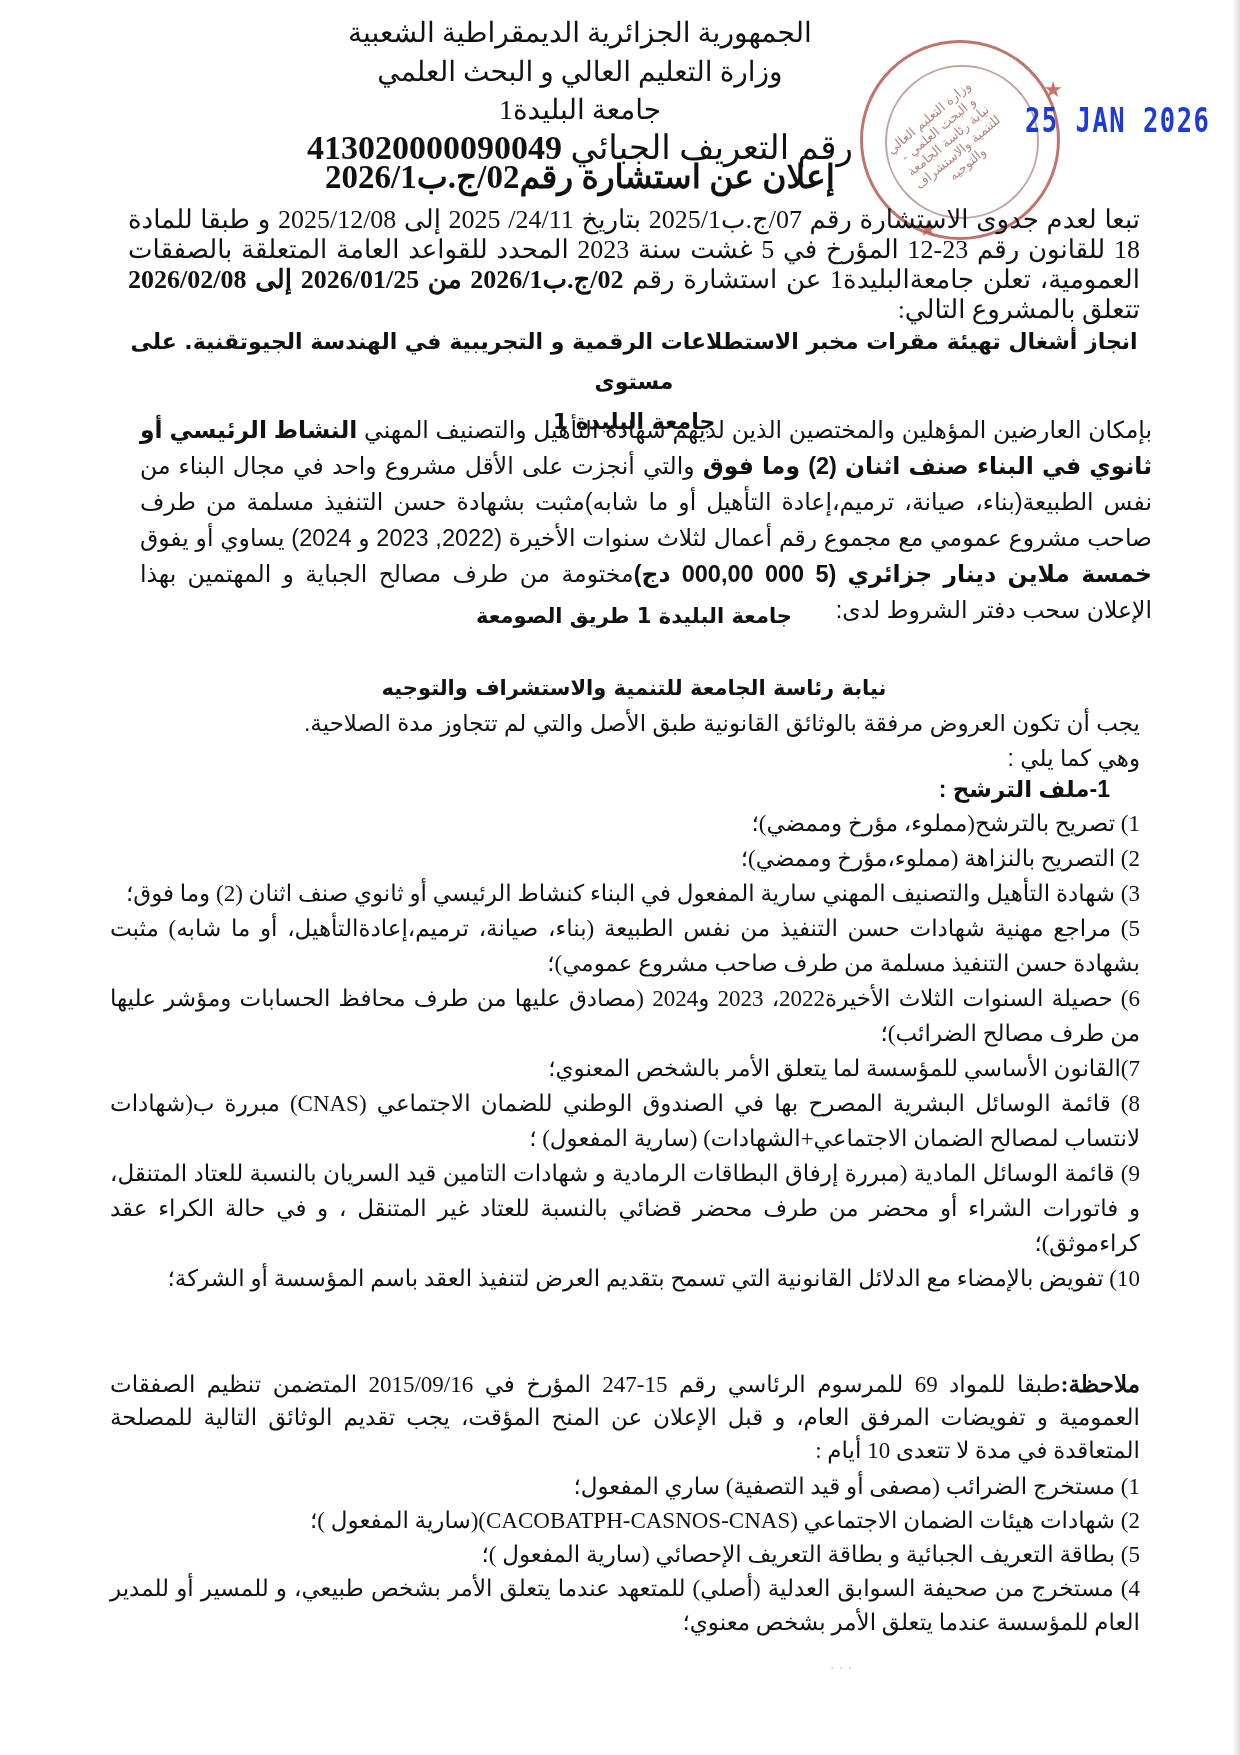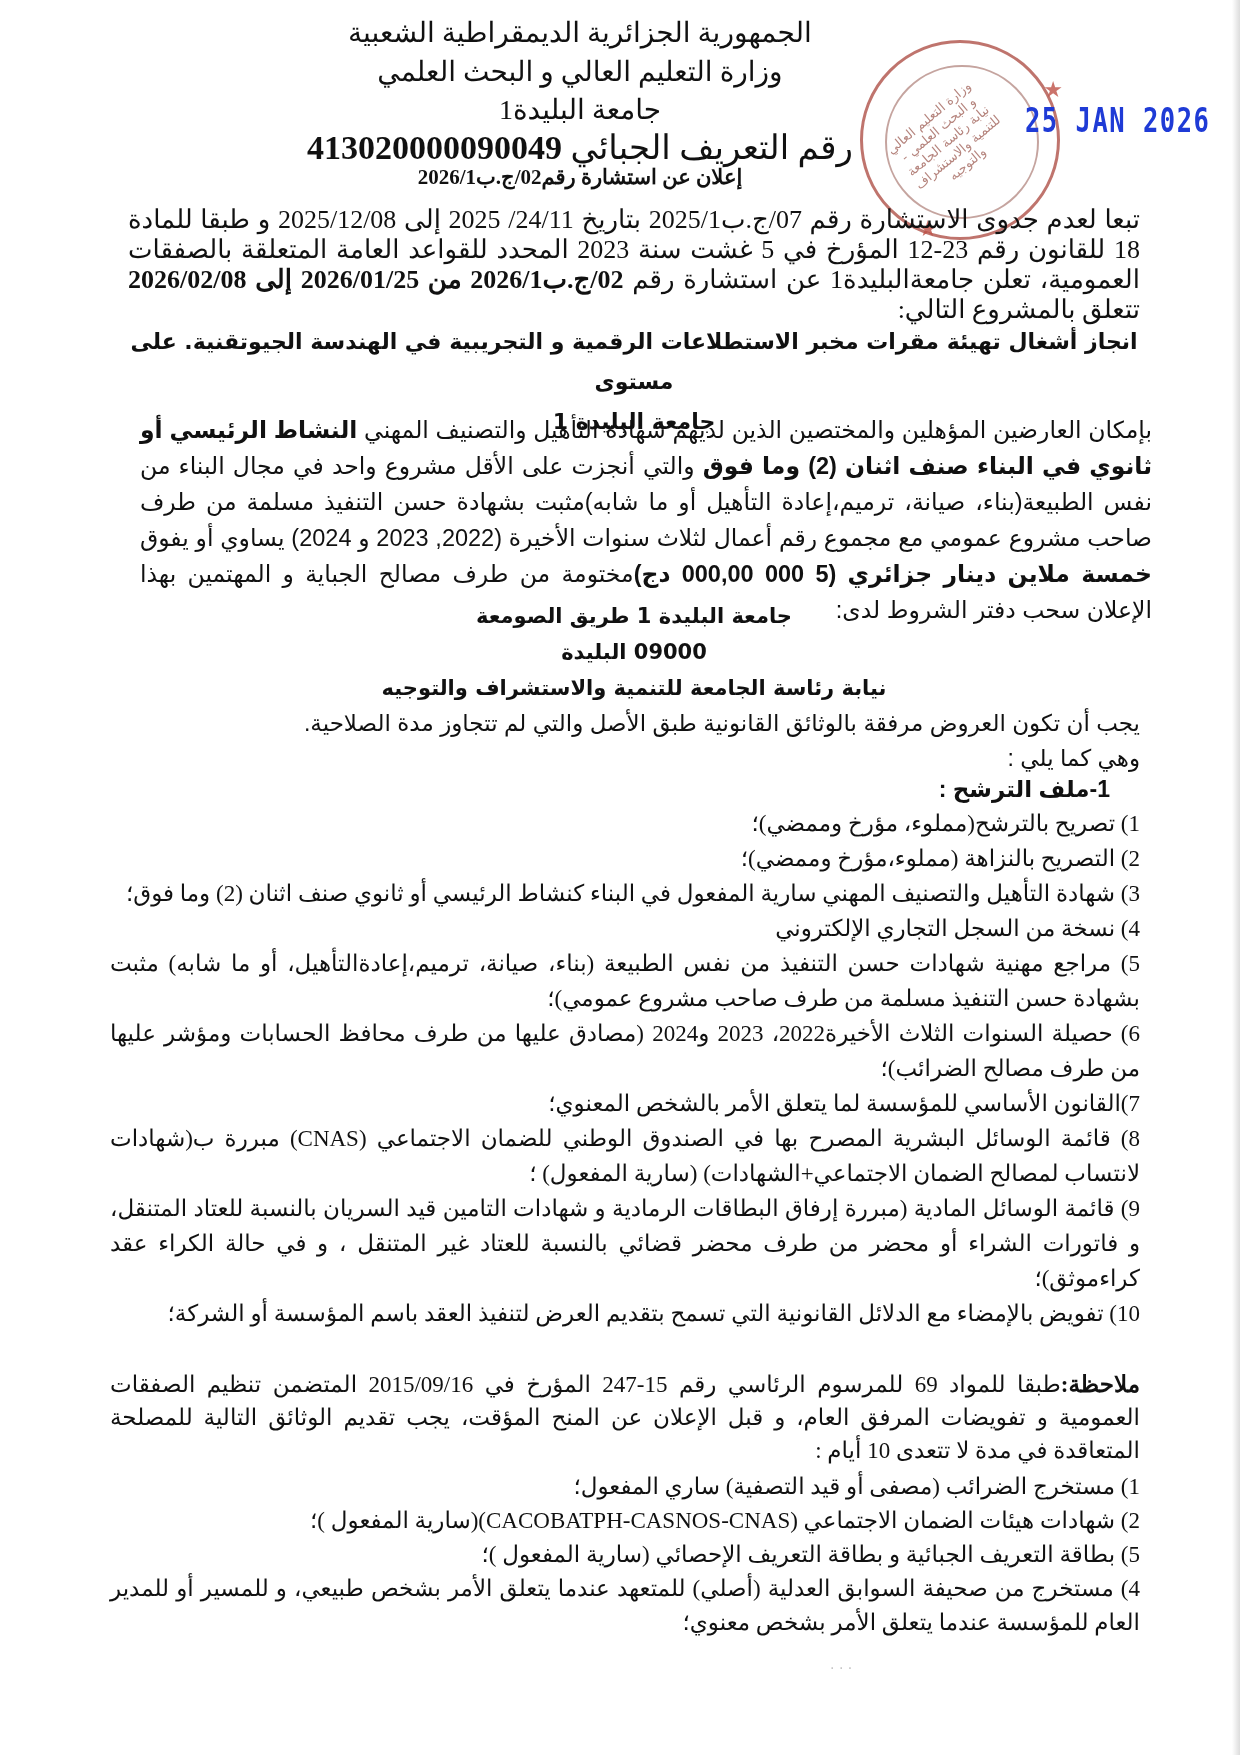--- a/index.html
+++ b/index.html
@@ -7,21 +7,21 @@
          font-family:"DejaVu Sans","Liberation Sans",sans-serif; color:#111; }
   .page { position:absolute; left:0; top:0; width:1240px; height:1517px; background:#fff; }
   .right-shadow { position:absolute; right:0; top:0; width:8px; height:1755px; background:linear-gradient(to left,#dcdcdc,#fff); }
 
   .hdr { position:absolute; left:300px; width:560px; text-align:center; font-family:"Liberation Serif","DejaVu Serif",serif; font-size:28px; line-height:34px; }
   .hdr1 { top:16px; }
   .hdr2 { top:55px; }
   .hdr3 { top:93px; }
   .hdr4 { top:131px; font-size:34px; }
   .hdr4 b { font-weight:bold; }
-  .hdr5 { top:160px; font-size:21px; font-weight:bold; }
+  .hdr5 { top:160px; font-size:33px; font-weight:bold; }
 
   .stamp { position:absolute; left:860px; top:40px; width:200px; height:200px; border-radius:50%;
            border:3px solid rgba(170,70,60,0.75); box-sizing:border-box; }
   .stamp-inner { position:absolute; left:22px; top:22px; width:150px; height:150px; border-radius:50%;
                  border:2px solid rgba(150,90,80,0.55); }
   .stamp-text { position:absolute; left:30px; top:60px; width:110px; text-align:center; color:rgba(150,80,70,0.7);
                 font-size:13px; transform:rotate(-40deg); font-family:"DejaVu Sans",sans-serif; }
   .stamp-star { position:absolute; color:rgba(190,80,70,0.8); font-size:22px; }
   .date-stamp { position:absolute; left:1025px; top:100px; color:#1f3bd6; font-family:"DejaVu Sans Mono","Liberation Mono",monospace;
                 font-size:34px; font-weight:bold; letter-spacing:2px; direction:ltr; transform:scaleX(0.75); transform-origin:left center; white-space:nowrap; }
@@ -84,32 +84,30 @@
   <div class="title-block">
     <div>انجاز أشغال تهيئة مقرات مخبر الاستطلاعات الرقمية و التجريبية في الهندسة الجيوتقنية. على مستوى</div>
     <div>جامعة البليدة 1</div>
   </div>
 
   <div class="para eligibility">
     <span>بإمكان العارضين المؤهلين والمختصين الذين لديهم شهادة التأهيل والتصنيف المهني </span><b>النشاط الرئيسي أو ثانوي في البناء صنف اثنان (2) وما  فوق</b><span> والتي أنجزت على الأقل مشروع واحد في مجال البناء من نفس الطبيعة(بناء، صيانة، ترميم،إعادة التأهيل أو ما شابه)مثبت بشهادة حسن التنفيذ مسلمة من طرف صاحب مشروع عمومي مع مجموع رقم أعمال لثلاث سنوات الأخيرة (2022, 2023 و 2024) يساوي أو يفوق </span><b>خمسة ملاين دينار جزائري (5 000 000,00 دج)</b><span>مختومة من طرف مصالح الجباية و المهتمين بهذا الإعلان سحب دفتر الشروط لدى:</span>
   </div>
 
   <div class="addr addr1">جامعة البليدة 1 طريق الصومعة</div>
-  <div class="addr addr2">09000 البليدة</div>
   <div class="addr addr3">نيابة رئاسة الجامعة للتنمية والاستشراف والتوجيه</div>
 
   <div class="line note-must">يجب أن تكون العروض مرفقة بالوثائق القانونية طبق الأصل والتي لم تتجاوز مدة الصلاحية.</div>
   <div class="line note-as">وهي كما يلي :</div>
   <div class="line sec-title">1-ملف الترشح :</div>
 
   <div class="items">
     <div class="item">1)  تصريح بالترشح(مملوء، مؤرخ وممضي)؛</div>
     <div class="item">2)  التصريح بالنزاهة (مملوء،مؤرخ وممضي)؛</div>
     <div class="item">3)  شهادة التأهيل والتصنيف المهني سارية المفعول في البناء كنشاط الرئيسي أو ثانوي صنف اثنان (2) وما فوق؛</div>
-    <div class="item">4) نسخة من السجل التجاري الإلكتروني</div>
     <div class="item">5) مراجع مهنية شهادات حسن التنفيذ من نفس الطبيعة (بناء، صيانة، ترميم،إعادةالتأهيل، أو ما شابه) مثبت بشهادة حسن التنفيذ مسلمة من طرف صاحب مشروع عمومي)؛</div>
     <div class="item">6) حصيلة السنوات الثلاث الأخيرة2022، 2023 و2024 (مصادق عليها من طرف محافظ الحسابات ومؤشر عليها من طرف مصالح الضرائب)؛</div>
     <div class="item">7)القانون الأساسي للمؤسسة لما يتعلق الأمر بالشخص المعنوي؛</div>
     <div class="item">8) قائمة الوسائل البشرية المصرح بها في الصندوق الوطني للضمان الاجتماعي (CNAS) مبررة ب(شهادات لانتساب لمصالح الضمان الاجتماعي+الشهادات) (سارية المفعول) ؛</div>
     <div class="item">9) قائمة الوسائل المادية (مبررة إرفاق البطاقات الرمادية و شهادات التامين قيد السريان بالنسبة للعتاد المتنقل، و فاتورات الشراء أو محضر من طرف محضر قضائي بالنسبة للعتاد غير المتنقل ، و في حالة الكراء عقد كراءموثق)؛</div>
     <div class="item">10) تفويض بالإمضاء مع الدلائل القانونية التي تسمح بتقديم العرض لتنفيذ العقد باسم المؤسسة أو الشركة؛</div>
   </div>
 
   <div class="remark">
     <b>ملاحظة:</b><span>طبقا للمواد 69 للمرسوم الرئاسي رقم 15-247 المؤرخ في 2015/09/16 المتضمن تنظيم الصفقات العمومية و تفويضات المرفق العام، و قبل الإعلان عن المنح المؤقت، يجب تقديم الوثائق التالية للمصلحة المتعاقدة في مدة لا تتعدى 10 أيام :</span>

